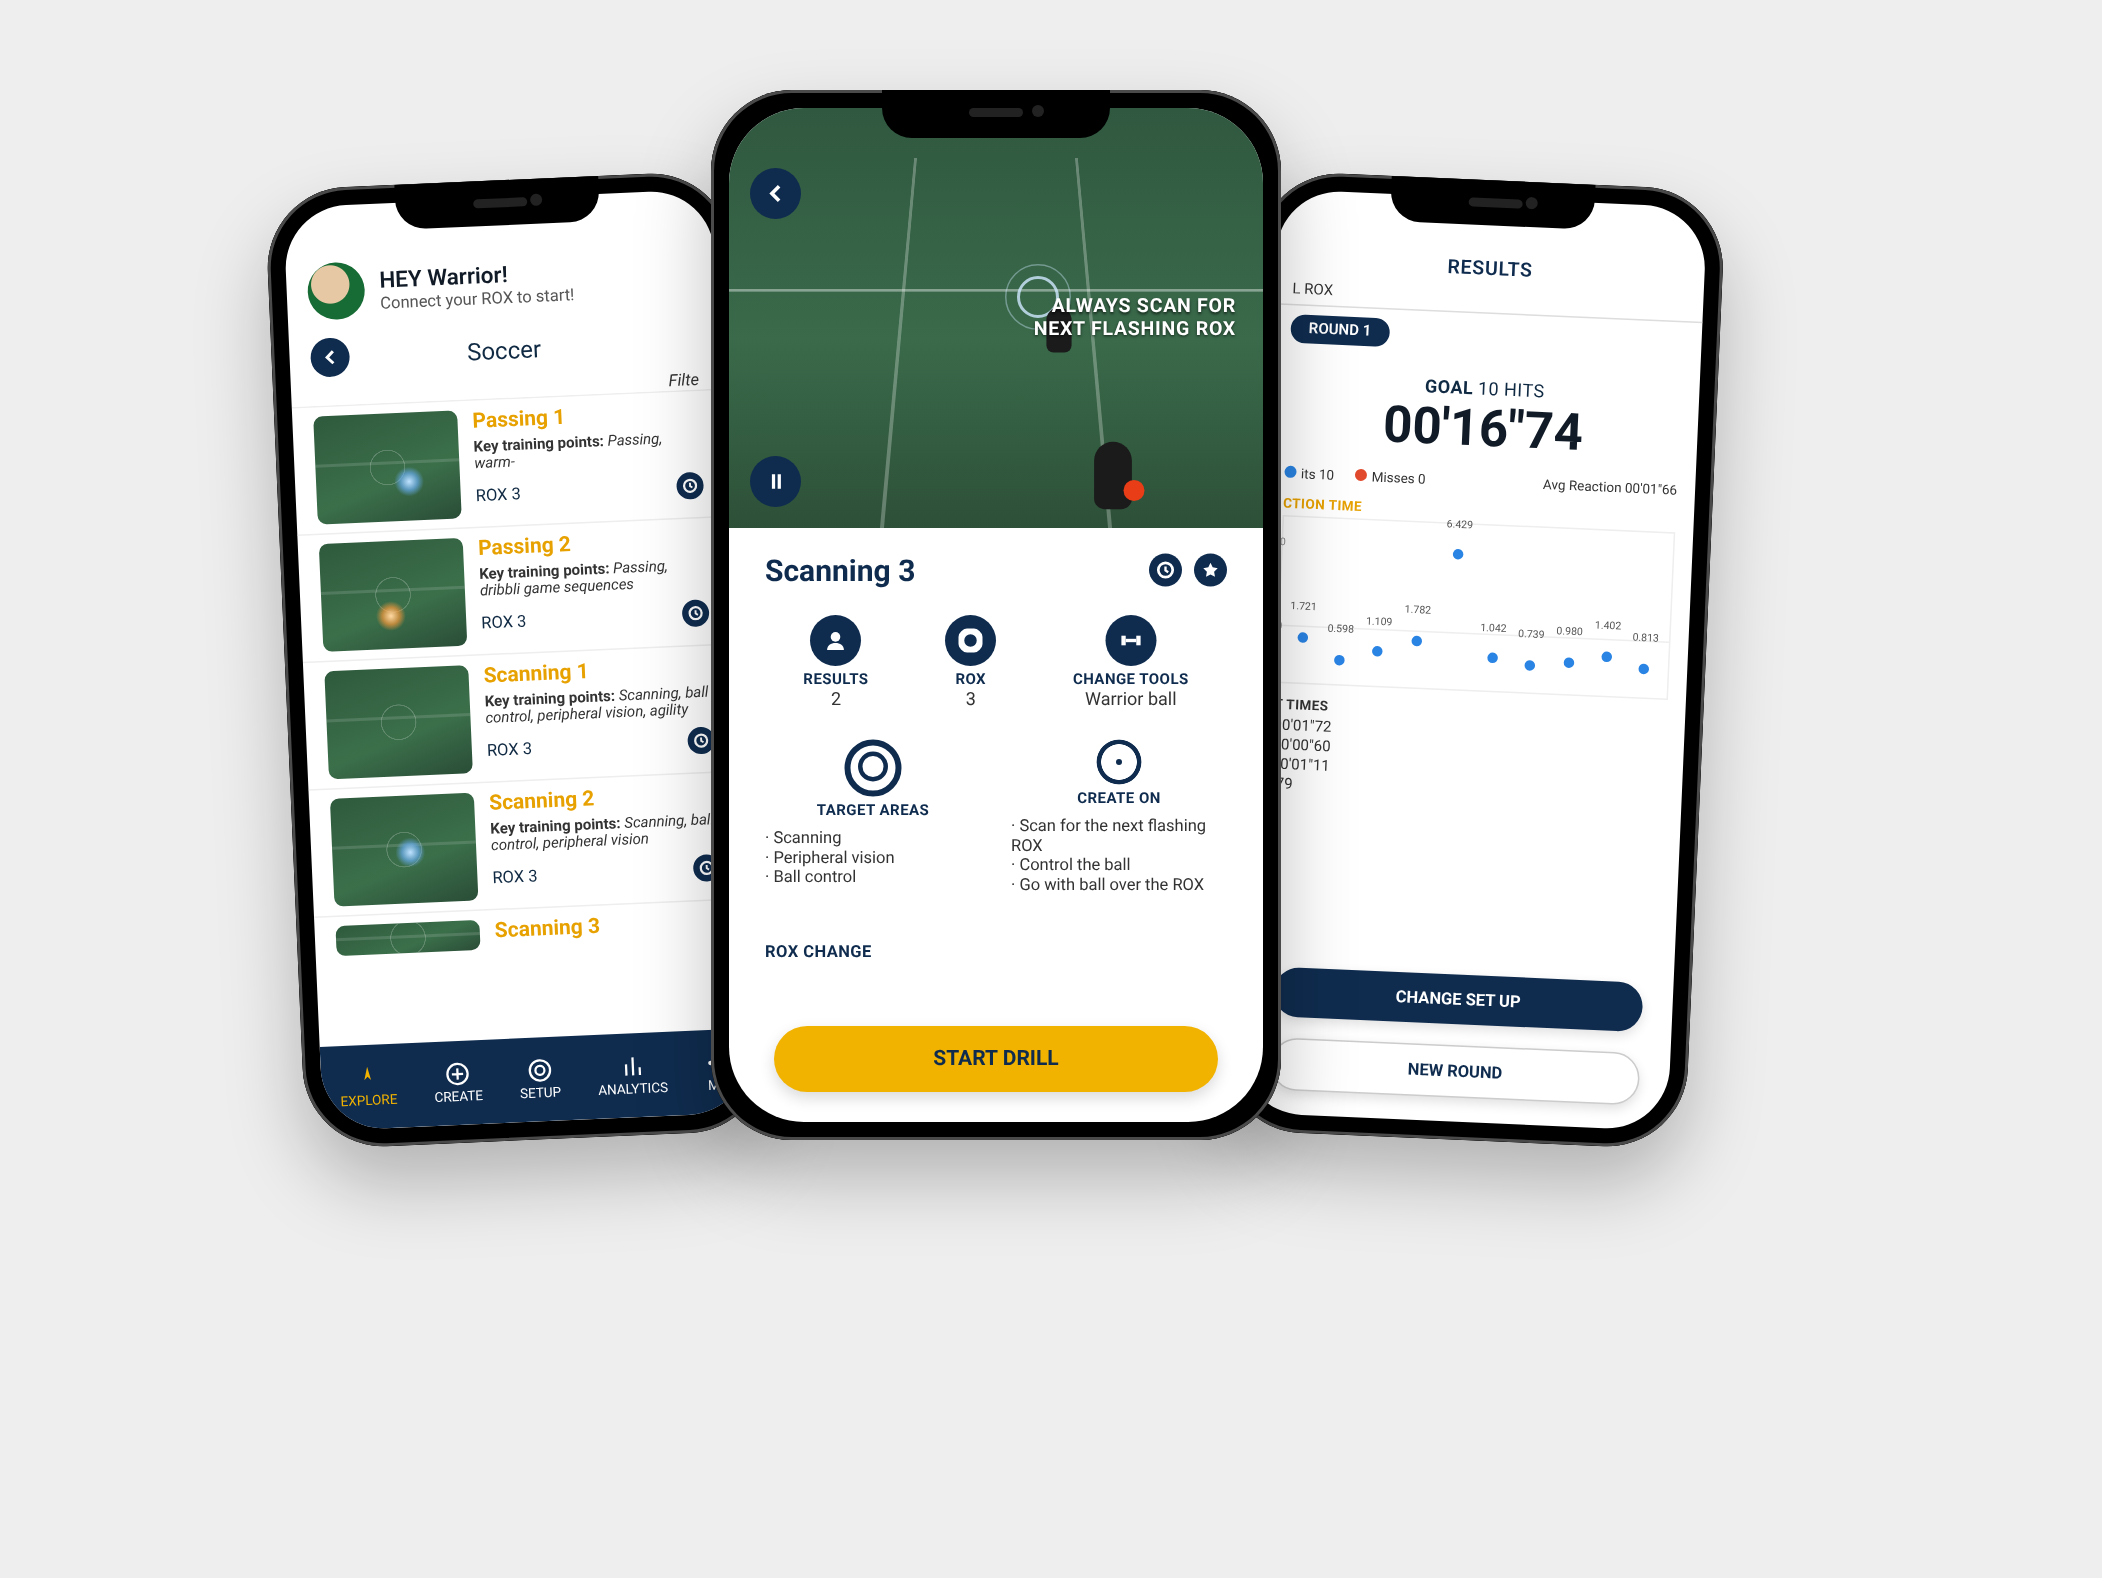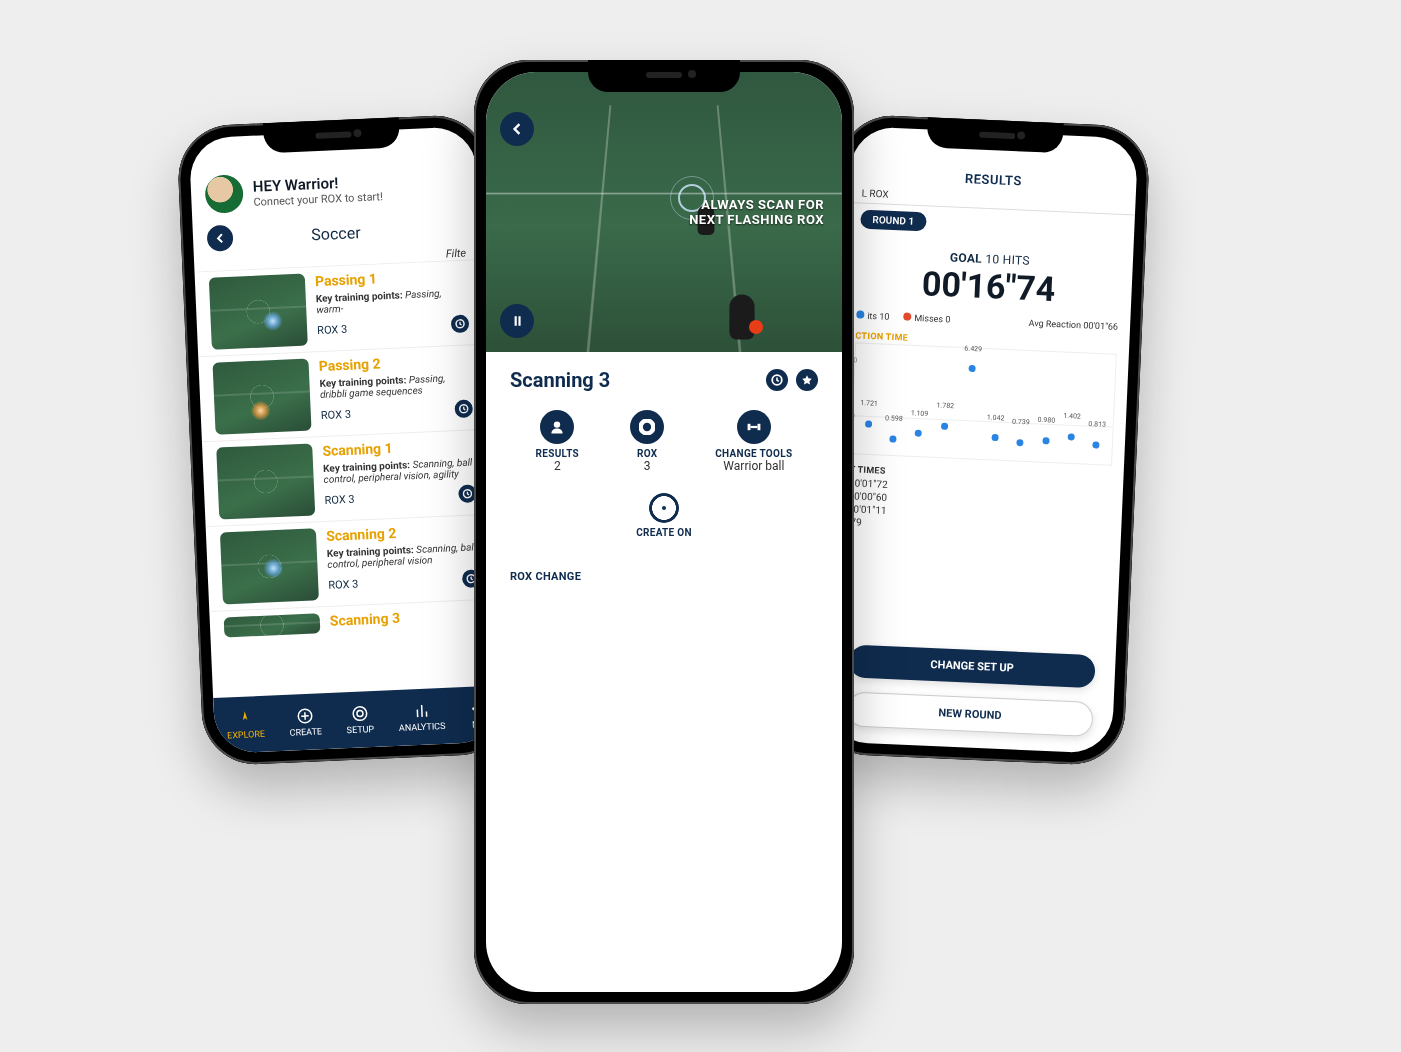--- a/index.html
+++ b/index.html
@@ -96,21 +96,21 @@
   .bottom-nav {
     height: 56px; background: #0f2c4f; display: flex; justify-content: space-around; align-items: center;
     color: #fff; font-size: 9px;
   }
   .bottom-nav .item { display: flex; flex-direction: column; align-items: center; gap: 2px; }
   .bottom-nav svg { width: 18px; height: 18px; }
   .bottom-nav .active { color: #f2b300; }
   .bottom-nav .active svg { fill: #f2b300; }
 
   
-  .p-center { left: 474px; top: 60px; width: 380px; height: 944px; z-index: 5; }
+  .p-center { left: 474px; top: 60px; width: 380px; height: 700px; z-index: 5; }
   .p-center .screen { border-radius: 50px; }
   .p-center .notch { width: 40%; height: 32px; }
   .center-top { position: relative; height: 280px; }
   .field {
     position: absolute; inset: 0;
     background: linear-gradient(180deg, #305840 0%, #3a6a4a 55%, #2d5038 100%);
   }
   .field .lines {
     position: absolute; inset: 0;
     background:
@@ -429,28 +429,43 @@
                   <rect x="2.8" y="4.3" width="4.4" height="1.4"></rect>
                 </svg>
               </div>
             <div class="lab">CHANGE TOOLS</div>
             <div class="val">Warrior ball</div>
           </div>
         </div>
 
         <div class="two-col">
           <div class="col">
+            <div class="hic tgt"></div>
+            <div class="lab">TARGET AREAS</div>
+            <ul>
+              <li>Scanning</li>
+              <li>Peripheral vision</li>
+              <li>Ball control</li>
+            </ul>
+          </div>
+          <div class="col">
             <div class="hic foc"></div>
             <div class="lab">CREATE ON</div>
+            <ul>
+              <li>Scan for the next flashing ROX</li>
+              <li>Control the ball</li>
+              <li>Go with ball over the ROX</li>
+            </ul>
           </div>
         </div>
       </div>
 
       <div class="setup-label">ROX CHANGE</div>
       <div style="flex:1"></div>
+      <div class="start-btn">START DRILL</div>
     </div>
   </div>
 
   <div class="phone p-right">
     <div class="notch"></div>
     <div class="screen">
       <div class="r-head">RESULTS</div>
       <div class="r-sub">L ROX</div>
       <div><span class="pill">ROUND 1</span></div>
 

